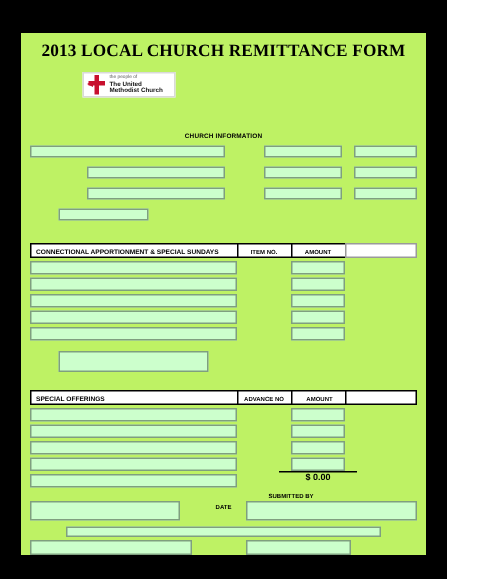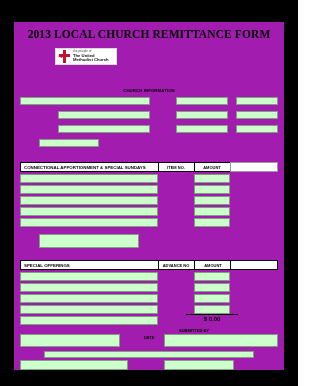--- a/index.html
+++ b/index.html
@@ -22,21 +22,21 @@
   
   .frame-top    { position:absolute; left:0; top:0;   width:298px; height:22px;  background:#000; }
   .frame-bottom { position:absolute; left:0; top:370px; width:298px; height:16px; background:#000; }
   .frame-left   { position:absolute; left:0; top:0;  width:14px;  height:386px; background:#000; }
   .frame-right  { position:absolute; right:0; top:0; width:14px;  height:386px; background:#000; }
 
   .sheet {
     position: absolute;
     left: 14px; top: 22px;
     width: 270px; height: 348px;
-    background: #a21caf;
+    background: #bef264;
   }
 
   .title {
     position: absolute;
     left: 0; top: 6px;
     width: 270px;
     text-align: center;
     font-family: "Liberation Serif", serif;
     font-weight: bold;
     font-size: 11.5px;

